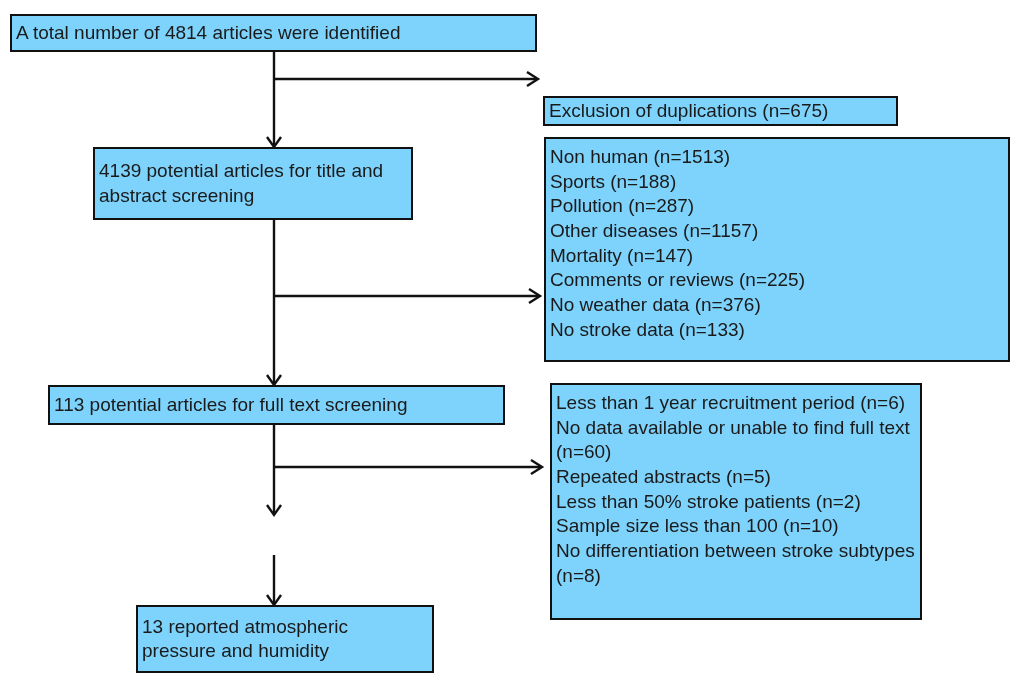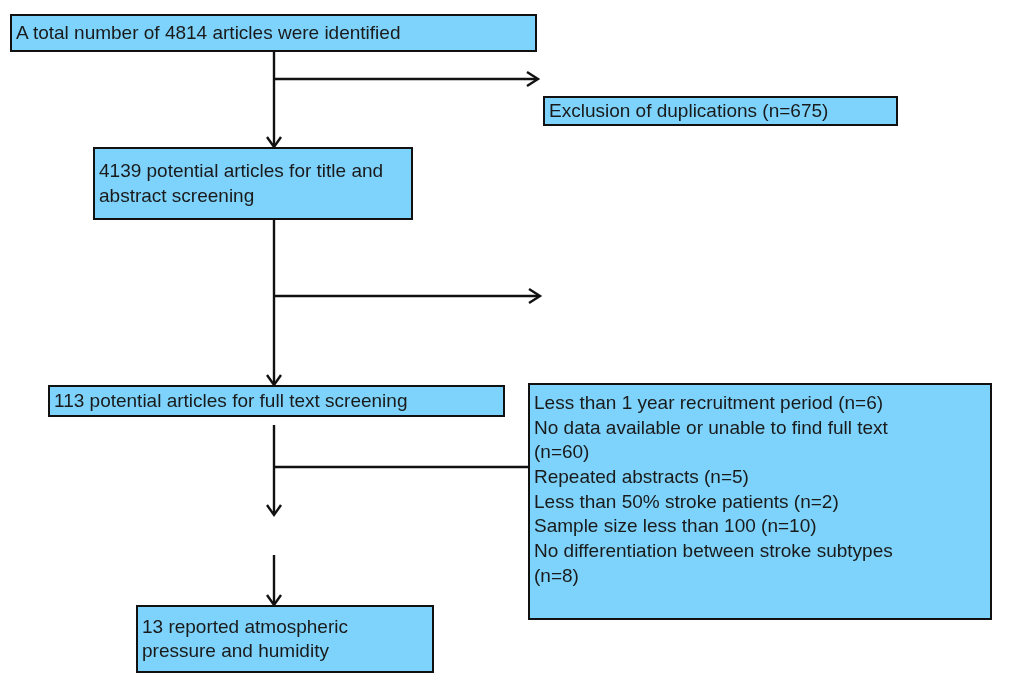--- a/index.html
+++ b/index.html
@@ -91,26 +91,36 @@
 
   <div class="node" style="left:543px; top:60px; width:355px; height:30px;margin-top:36px;">
     <span class="node-text">Exclusion of duplications (n=675)</span>
   </div>
 
   <div class="node" style="left:93px; top:147px; width:320px; height:73px;align-items:center;">
     <span class="node-text">4139 potential articles for title and
 abstract screening</span>
   </div>
 
+  <div class="node listbox" style="left:544px; top:137px; width:466px; height:225px;">
+    <span class="node-text">Non human (n=1513)
+Sports (n=188)
+Pollution (n=287)
+Other diseases (n=1157)
+Mortality (n=147)
+Comments or reviews (n=225)
+No weather data (n=376)
+No stroke data (n=133)</span>
+  </div>
 
-  <div class="node" style="left:48px; top:385px; width:457px; height:32px;">
+  <div class="node" style="left:48px; top:385px; width:457px; height:40px;">
     <span class="node-text">113 potential articles for full text screening</span>
   </div>
 
-  <div class="node listbox" style="left:528px; top:383px; width:464px; height:237px;">
+  <div class="node listbox" style="left:550px; top:383px; width:372px; height:237px;">
     <span class="node-text">Less than 1 year recruitment period (n=6)
 No data available or unable to find full text
 (n=60)
 Repeated abstracts (n=5)
 Less than 50% stroke patients (n=2)
 Sample size less than 100 (n=10)
 No differentiation between stroke subtypes
 (n=8)</span>
   </div>
 

